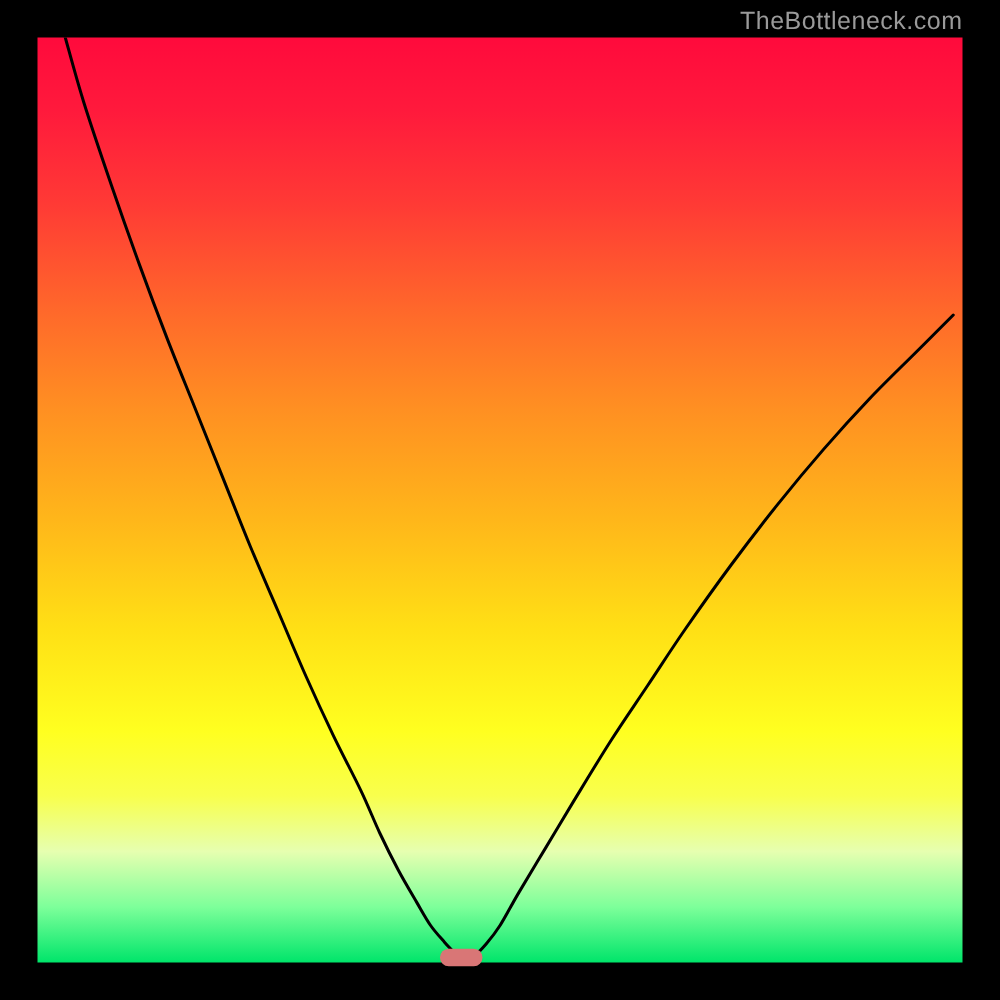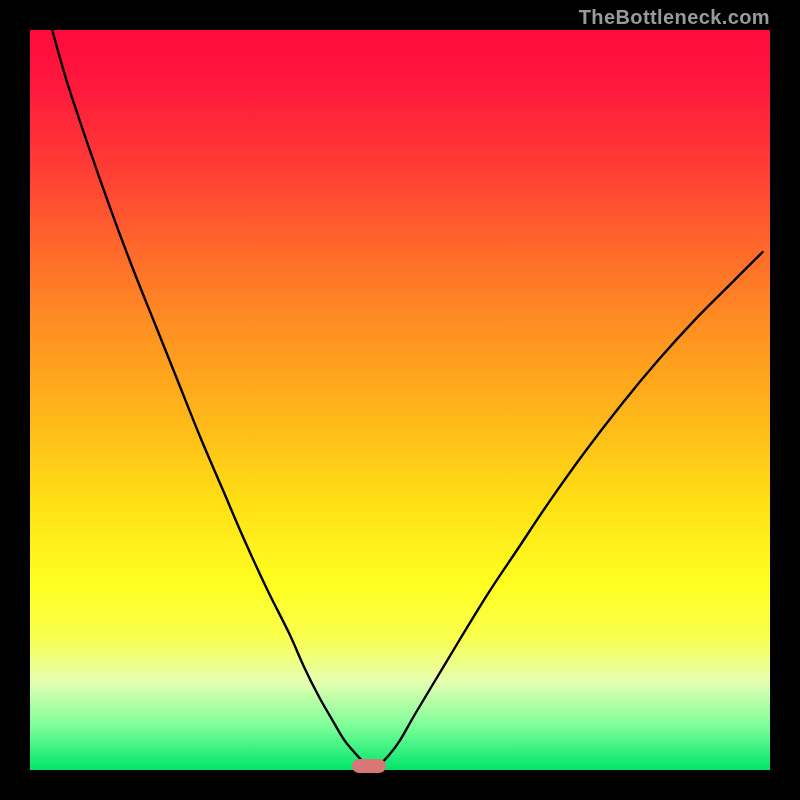--- a/index.html
+++ b/index.html
@@ -2,21 +2,21 @@
 <html><head>
 <meta charset="utf-8">
 <style>
   html,body{margin:0;padding:0;width:800px;height:800px;background:#000;overflow:hidden;font-family:Arial,Helvetica,sans-serif}
   .frame{position:absolute;left:0;top:0;width:800px;height:800px;background:#000}
   .plot{position:absolute;left:30px;top:30px;width:740px;height:740px;
         background:linear-gradient(to bottom,
           #ff0a3c 0%, #ff1a3c 8%, #ff3a35 18%, #ff6a2a 30%,
           #ff8f22 40%, #ffb61a 52%, #ffe015 64%, #ffff20 75%,
           #f8ff4d 82%, #e6ffb0 88%, #7dff9a 94%, #00e56a 100%)}
-  .watermark{position:absolute;right:30px;top:6px;color:#9a9a9a;font-size:20px;font-weight:700;letter-spacing:0.4px}
+  .watermark{position:absolute;right:30px;top:6px;color:#9a9a9a;font-size:20px;font-weight:400;letter-spacing:0.4px}
   svg.curve{position:absolute;left:30px;top:30px;width:740px;height:740px}
   .marker{position:absolute;width:34px;height:14px;border-radius:8px;background:#d97676;transform:translate(-50%,-50%)}
 </style>
 </head>
 <body>
 
 <div class="frame">
   <div class="plot"></div>
   <div class="watermark">TheBottleneck.com</div>
   <svg class="curve" viewBox="0 0 740 740" preserveAspectRatio="none">

